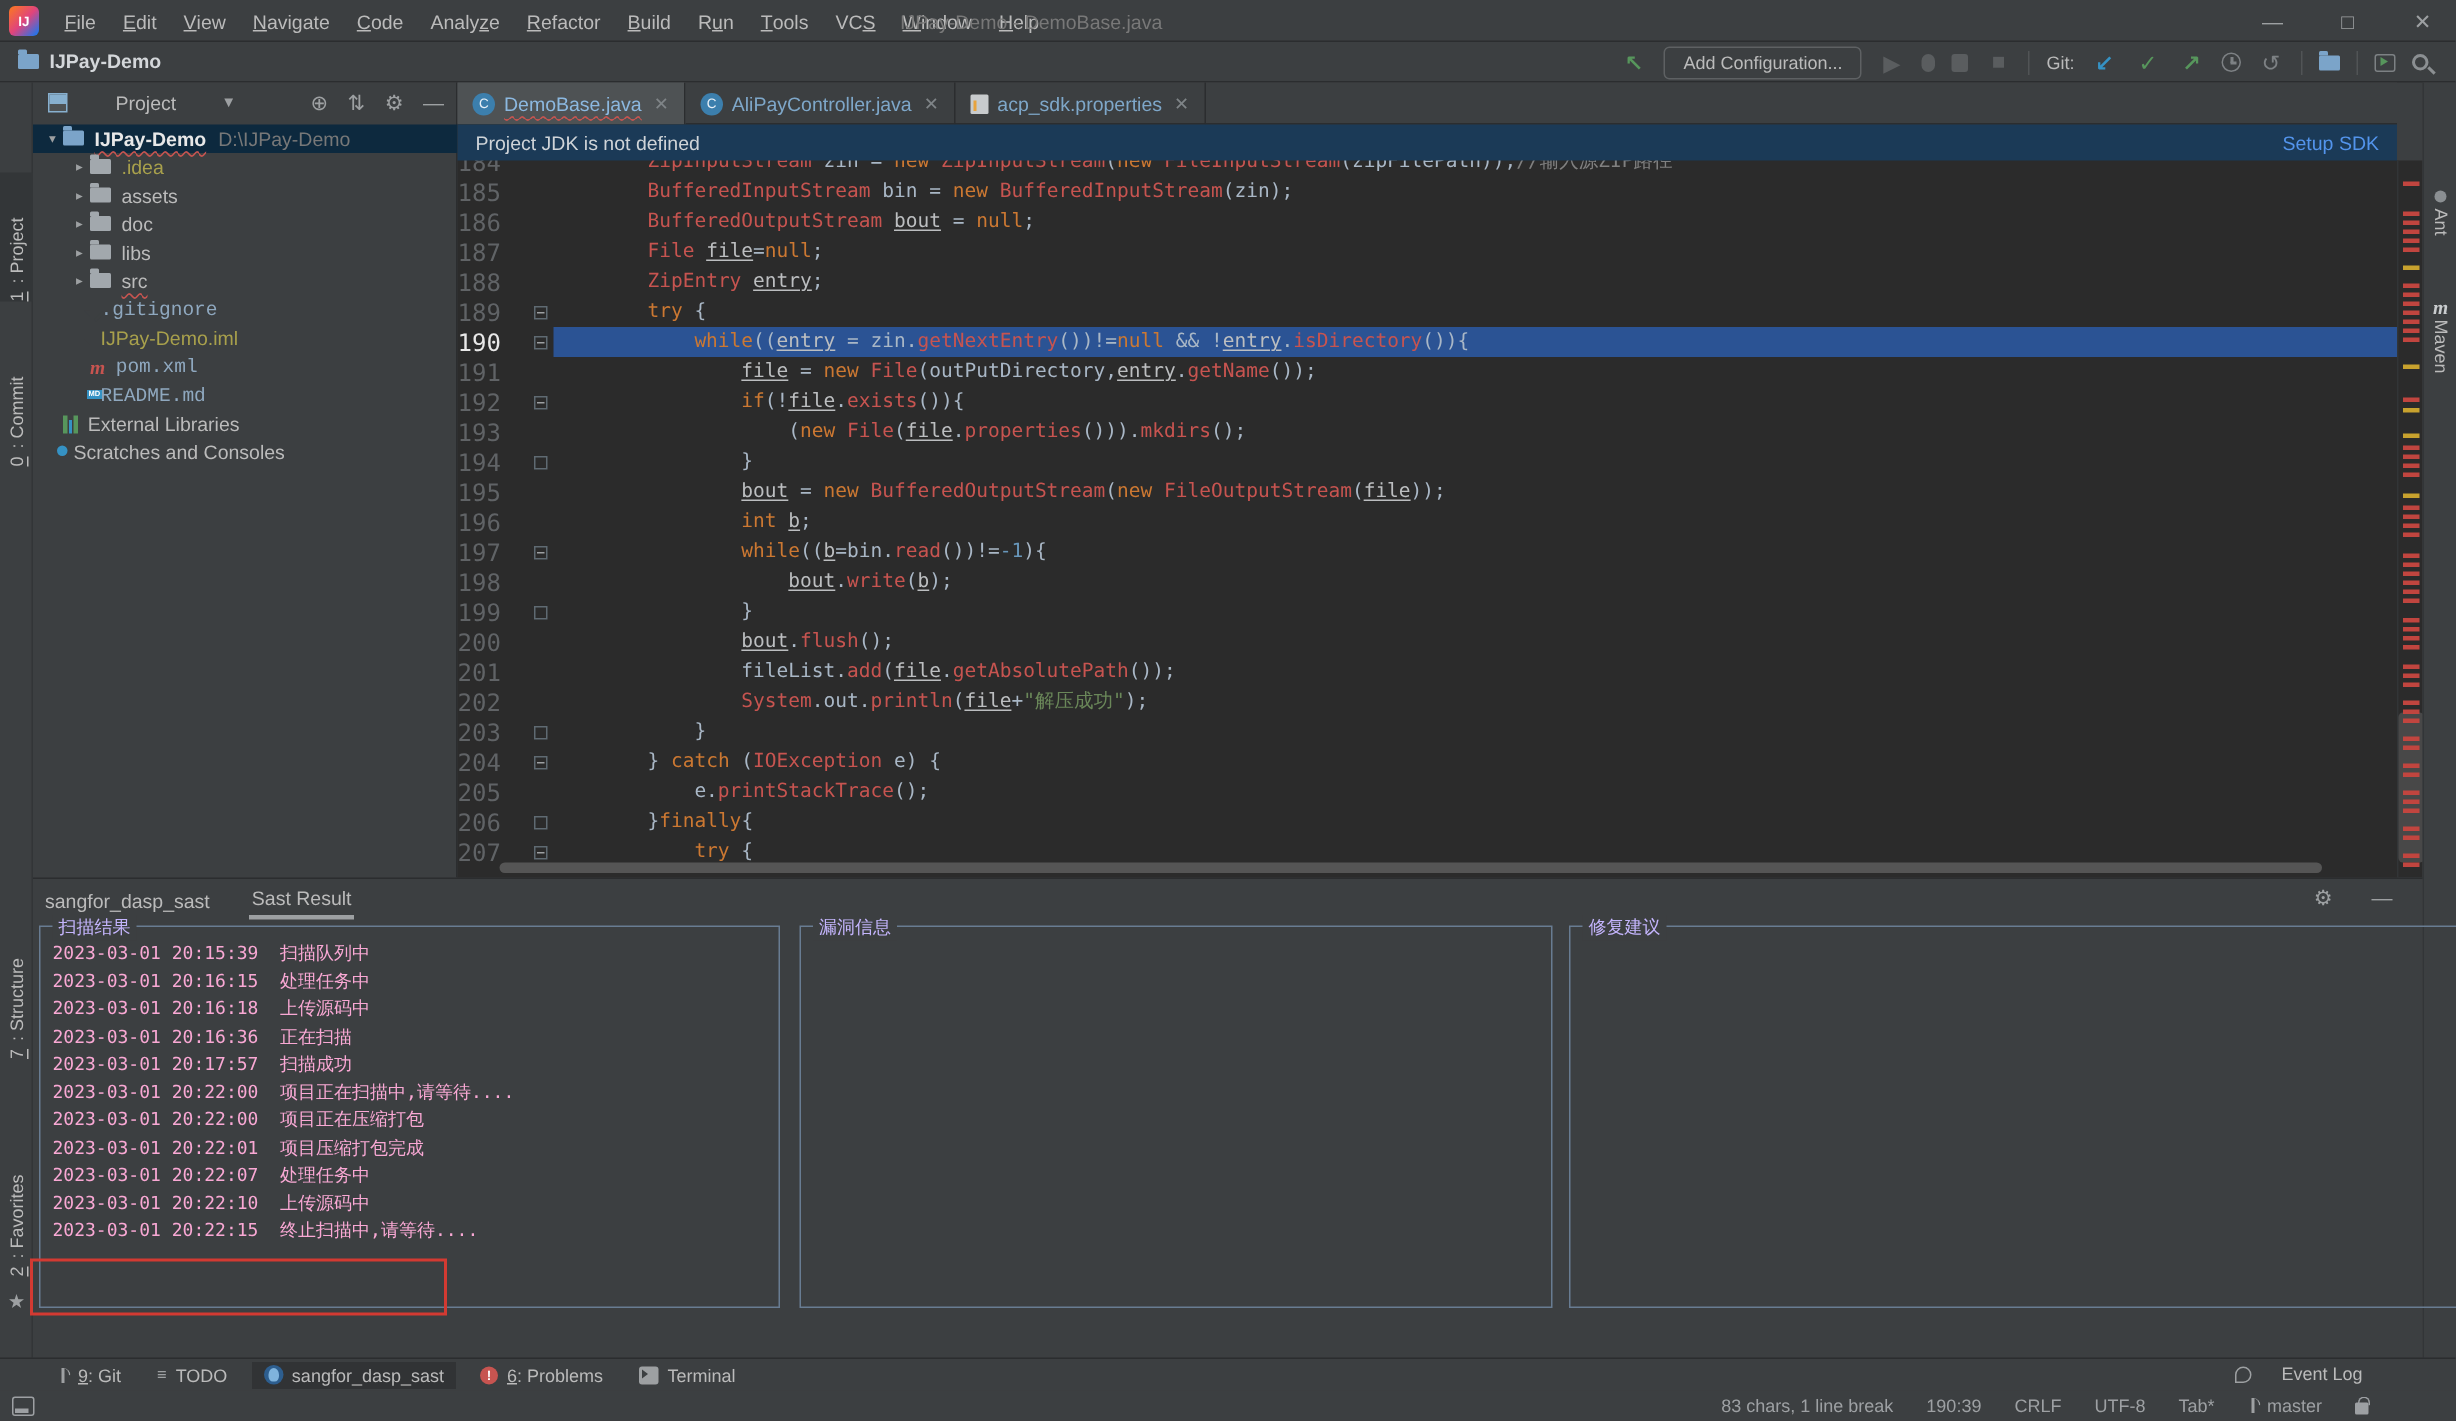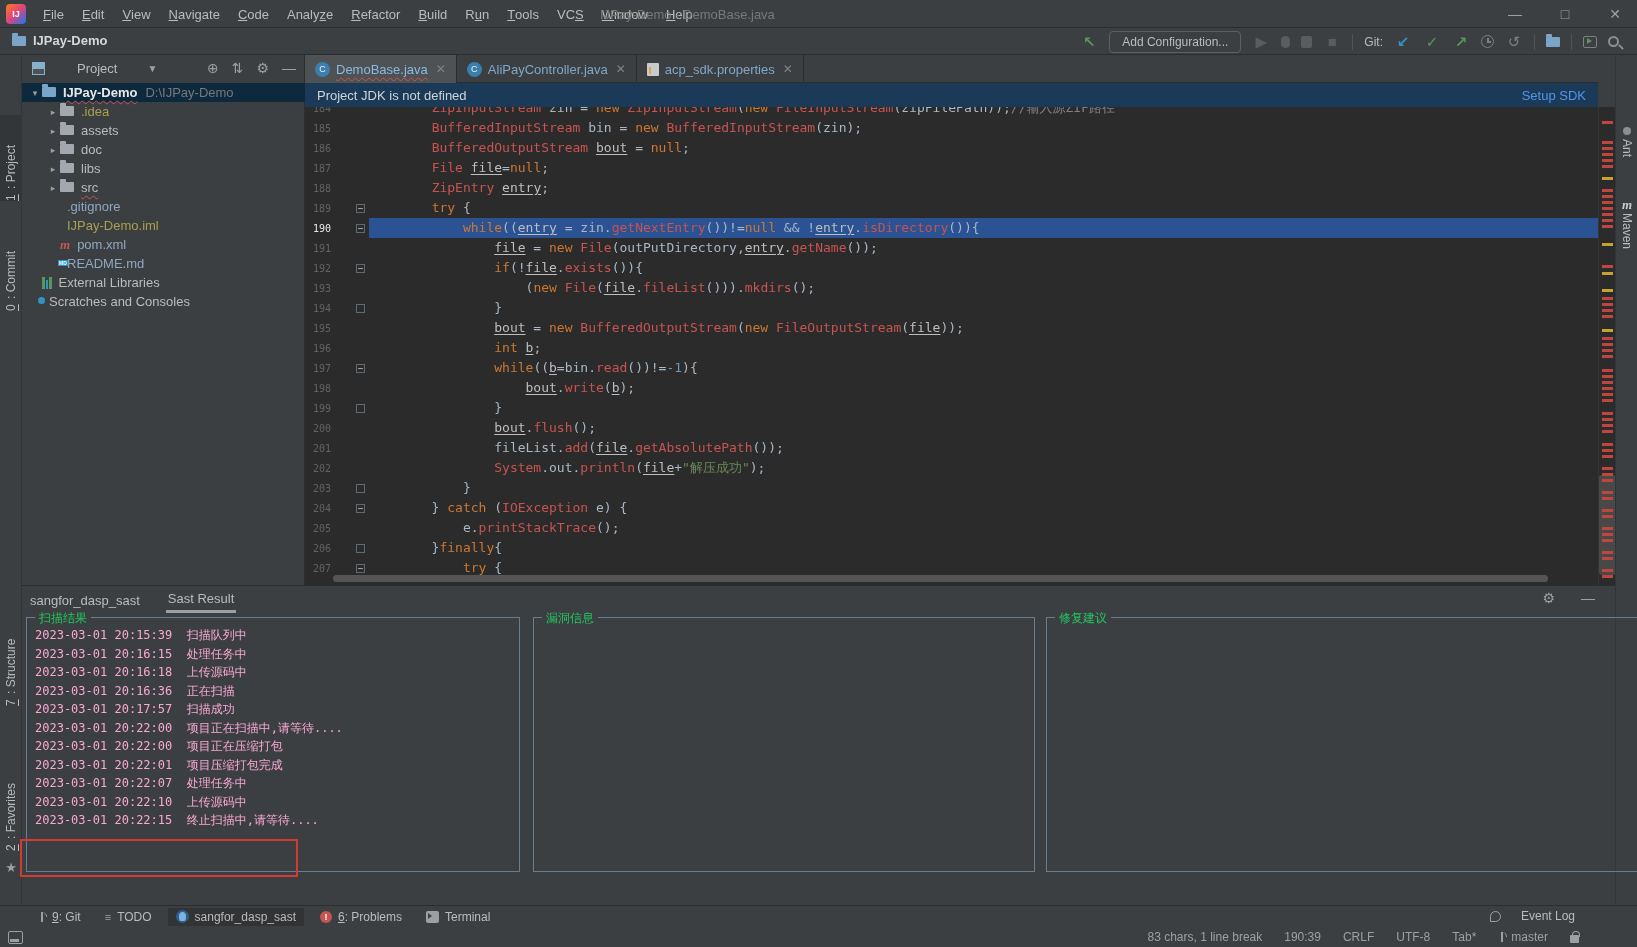--- a/index.html
+++ b/index.html
@@ -55,21 +55,21 @@
   .toolwin-ic { width:13px; height:13px; border:1px solid #87b0cf; background:linear-gradient(#87b0cf 0 6px, #4e5254 6px); margin-right:8px; }
   #pp-header .carets { margin-left:6px; color:#9da0a2; font-size:10px; }
   #pp-icons { position:absolute; right:8px; top:0; height:26px; display:flex; align-items:center; gap:13px; color:#9da0a2; font-size:14px; }
   #tree { position:absolute; left:0; top:28px; width:283px; }
   .tree-row { height:19px; display:flex; align-items:center; font-size:13px; color:#bbbbbb; white-space:nowrap; }
   .tree-row.selected { background:#0d293e; }
   .tr-arrow { width:14px; color:#9da0a2; font-size:9px; text-align:center; flex:none; }
   .tr-icon { flex:none; margin-right:7px; position:relative; }
   .tr-label.bold { font-weight:bold; color:#e8e8e8; }
   .tr-label.olive { color:#a8a04c; }
-  .tr-label.blue { color:#8fa8bf; }
+  .tr-label.blue { color:#8fa8bf;font-family:Liberation Mono, monospace; }
   .wavy { text-decoration-line:underline; text-decoration-style:wavy; text-decoration-color:#c75450; text-decoration-thickness:1px; text-underline-offset:3px; }
   .tr-path { color:#787878; margin-left:8px; }
   .file-ic { width:11px; height:13px; background:#c8cbcd; border-radius:1px; position:relative; }
   .file-ic:before { content:""; position:absolute; right:0; top:0; border-top:4px solid #3c3f41; border-left:4px solid transparent; }
   .badge-md { position:absolute; left:-2px; bottom:-2px; background:#3592c4; color:#fff; font-size:5px; font-weight:bold; padding:0 1px; }
   .badge-slash { position:absolute; left:2px; top:3px; width:8px; height:1.5px; background:#3c3f41; transform:rotate(-45deg); }
   .maven-m { color:#c75450; font-weight:bold; font-style:italic; font-size:13px; font-family:"Liberation Serif",serif; }
   .libs-ic { display:flex; gap:1px; align-items:flex-end; height:12px; }
   .libs-ic i { width:2.5px; background:#57965c; display:block; }
   .scratch-ic { width:11px; height:13px; background:#c8cbcd; border-radius:1px; position:relative; }
@@ -87,21 +87,21 @@
 
   
   #banner { position:absolute; left:305px; top:83px; width:1293px; height:24px; background:#1b3a57; z-index:5;
     display:flex; align-items:center; padding:0 12px; font-size:13px; color:#cfd4d8; }
   #banner-link { margin-left:auto; color:#5394ec; }
 
   
   #codearea { position:absolute; left:305px; top:83px; width:1293px; height:502px; background:#2b2b2b; overflow:hidden; z-index:1; }
   #code-lines { position:absolute; left:0; top:15px; width:100%; }
   .cl { height:20px; display:flex; align-items:center; font-family:"DejaVu Sans Mono","Liberation Mono",monospace; font-size:13px; }
-  .cl .ln { width:46px; flex:none; text-align:center; color:#606366; font-size:10px; padding-right:12px; }
+  .cl .ln { width:46px; flex:none; text-align:left; color:#606366; font-size:16px; padding-right:12px; }
   .cl.sel .ln { color:#e8e8e8; }
   .cl .fold { width:18px; flex:none; display:flex; align-items:center; justify-content:center; }
   .fold-box { width:9px; height:9px; border:1px solid #5f6a72; position:relative; }
   .fold-box.minus:after { content:""; position:absolute; left:1px; top:3px; width:5px; height:1px; background:#9da0a2; }
   .cl .code { flex:1; white-space:pre; color:#a9b7c6; height:20px; line-height:20px; }
   .cl.sel .code { background:#2b5394; }
   .tk-k { color:#cc7832; } .tk-u { color:#c75450; } .tk-c { color:#808080; }
   .tk-s { color:#6a8759; } .tk-n { color:#6897bb; }
   .tk-v { color:#bcbec0; text-decoration:underline; text-underline-offset:2px; }
   #hscroll { position:absolute; left:28px; bottom:3px; width:1215px; height:7px; background:#787878; border-radius:4px; opacity:.55; }
@@ -125,21 +125,21 @@
   .vlabel-r { writing-mode:vertical-rl; color:#bbbbbb; font-size:12px; }
   .ant-ic { width:8px; height:8px; border-radius:50%; background:#8b8f92; margin:0 auto 4px; }
   .maven-ic { color:#c9ccce; font-weight:bold; font-style:italic; font-family:"Liberation Serif",serif; font-size:13px; text-align:center; }
 
   
   #sast { position:absolute; left:22px; top:585px; width:1593px; height:320px; background:#3c3f41; border-top:1px solid #2b2d2f; }
   #sast-header { position:absolute; left:0; top:0; width:100%; height:28px; display:flex; align-items:center; padding-left:8px; gap:26px; font-size:13px; color:#bbbbbb; }
   #sast-tab2 { border-bottom:3px solid #9da0a2; padding:3px 2px 4px; }
   #sast-hicons { position:absolute; right:20px; top:4px; display:flex; gap:26px; color:#9da0a2; font-size:14px; }
   .groupbox { position:absolute; border:1px solid #687c92; }
-  .groupbox .gb-label { position:absolute; left:8px; top:-8px; background:#3c3f41; padding:0 4px; font-size:12px; color:#22c55e; }
+  .groupbox .gb-label { position:absolute; left:8px; top:-8px; background:#3c3f41; padding:0 4px; font-size:12px; color:#c4b5fd; }
   #gb1 { left:4px; top:31px; width:494px; height:255px; }
   #gb2 { left:511px; top:31px; width:502px; height:255px; }
   #gb3 { left:1024px; top:31px; width:668px; height:255px; }
   #scan-log { position:absolute; left:8px; top:8px; right:6px; font-family:"DejaVu Sans Mono","Liberation Mono",monospace; font-size:12px; color:#f9a8d4; }
   .log-row { height:18.5px; line-height:18.5px; white-space:pre; }
   #red-box { position:absolute; left:20px; top:839px; width:278px; height:38px; border:2px solid #d33a32; z-index:9; }
 
   
   #bottombar { position:absolute; left:0; top:905px; width:1637px; height:22px; background:#3c3f41; border-top:1px solid #2b2d2f; display:flex; align-items:center; padding-left:30px; gap:8px; }
   .bb-item { display:flex; align-items:center; gap:6px; color:#bbbbbb; font-size:12px; padding:2px 8px; }
@@ -391,21 +391,21 @@
       <div class="cl">
         <span class="ln">192</span>
         <span class="fold">
           <span class="fold-box minus"></span>
         </span>
         <span class="code"><span>                </span><span class="tk-k">if</span><span>(!</span><span class="tk-v">file</span><span>.</span><span class="tk-u">exists</span><span>()){</span></span>
       </div>
       <div class="cl">
         <span class="ln">193</span>
         <span class="fold"></span>
-        <span class="code"><span>                    (</span><span class="tk-k">new</span><span> </span><span class="tk-u">File</span><span>(</span><span class="tk-v">file</span><span>.</span><span class="tk-u">fileList</span><span>())).</span><span class="tk-u">mkdirs</span><span>();</span></span>
+        <span class="code"><span>                    (</span><span class="tk-k">new</span><span> </span><span class="tk-u">File</span><span>(</span><span class="tk-v">file</span><span>.</span><span class="tk-u">properties</span><span>())).</span><span class="tk-u">mkdirs</span><span>();</span></span>
       </div>
       <div class="cl">
         <span class="ln">194</span>
         <span class="fold">
           <span class="fold-box"></span>
         </span>
         <span class="code"><span>                }</span></span>
       </div>
       <div class="cl">
         <span class="ln">195</span>

